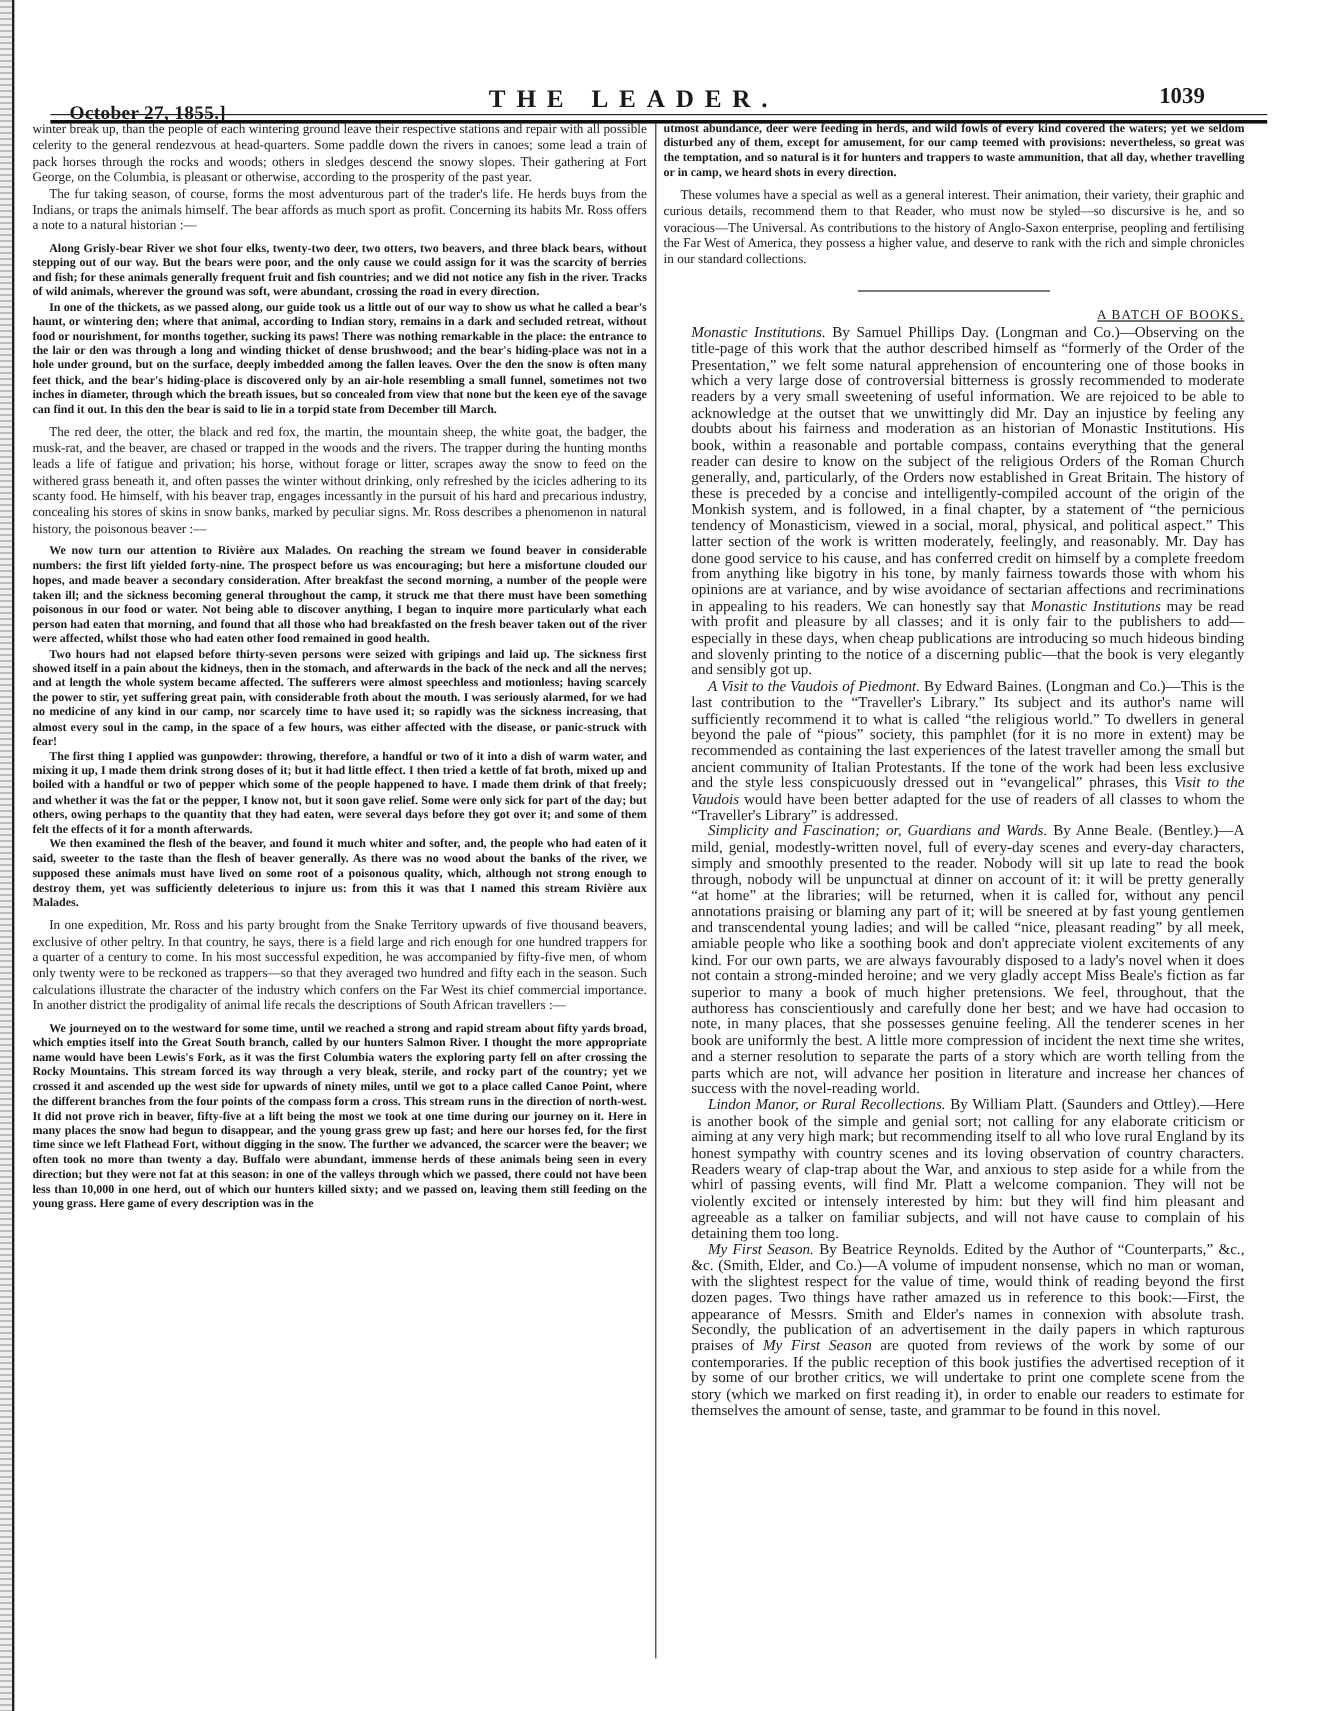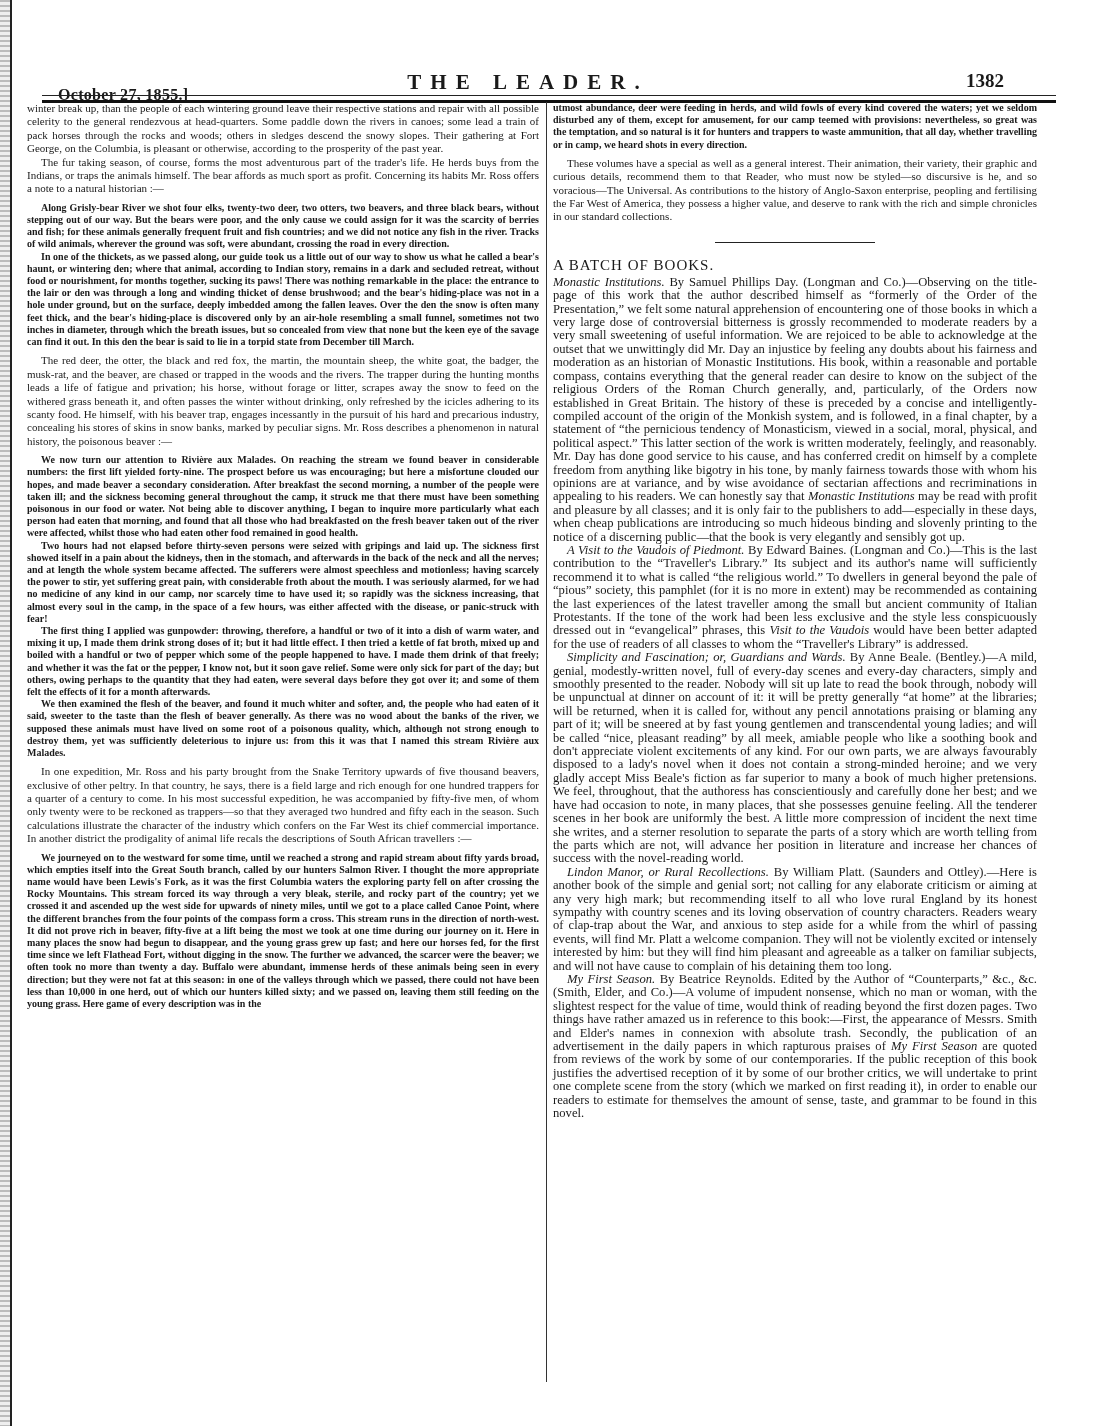--- a/index.html
+++ b/index.html
@@ -27,34 +27,34 @@
   }
   .col-left { left: 27px; width: 512px; height: 1300px; }
   .col-right { left: 553px; width: 484px; height: 1320px; }
   .col-divider { position: absolute; left: 546px; top: 102px; width: 1px; height: 1280px; background: #333; }
   p { margin: 0; }
   .body-text { font-size: 11px; line-height: 13.4px; text-indent: 14px; }
   .body-text.noindent { text-indent: 0; }
   .quote-text { font-size: 10px; line-height: 12.2px; text-indent: 14px; font-weight: bold; }
   .quote-block { margin: 6px 0 6px 0; }
   .para-gap { margin-top: 6px; }
-  .review { font-size: 12.6px; line-height: 13.4px; text-indent: 14px; }
+  .review { font-size: 12.6px; line-height: 13.4px; text-indent: 14px; margin-left: 23px; }
   .review em, .body-text em { font-style: italic; }
   .section-rule { width: 160px; height: 1px; background: #222; margin: 18px auto 14px auto; }
-  .section-title { text-align: left; font-size: 15px; letter-spacing: 1px; margin-bottom: 2px; }
+  .section-title { text-align: right; font-size: 11px; letter-spacing: 1px; margin-bottom: 2px; text-decoration: underline; }
 </style>
 </head>
 <body>
 
 <div class="left-edge"></div>
 
 <div class="masthead">
   <span class="mast-date">October 27, 1855.]</span>
   <span class="mast-title">THE LEADER.</span>
-  <span class="mast-page">1382</span>
+  <span class="mast-page">1039</span>
 </div>
 <div class="rule-double"></div>
 
 <div class="col-divider"></div>
 
 <div class="col col-left">
   <p class="body-text noindent">winter break up, than the people of each wintering ground leave their respective stations and repair with all possible celerity to the general rendezvous at head-quarters. Some paddle down the rivers in canoes; some lead a train of pack horses through the rocks and woods; others in sledges descend the snowy slopes. Their gathering at Fort George, on the Columbia, is pleasant or otherwise, according to the prosperity of the past year.</p>
   <p class="body-text">The fur taking season, of course, forms the most adventurous part of the trader's life. He herds buys from the Indians, or traps the animals himself. The bear affords as much sport as profit. Concerning its habits Mr. Ross offers a note to a natural historian :—</p>
   <div class="quote-block">
     <p class="quote-text">Along Grisly-bear River we shot four elks, twenty-two deer, two otters, two beavers, and three black bears, without stepping out of our way. But the bears were poor, and the only cause we could assign for it was the scarcity of berries and fish; for these animals generally frequent fruit and fish countries; and we did not notice any fish in the river. Tracks of wild animals, wherever the ground was soft, were abundant, crossing the road in every direction.</p>

